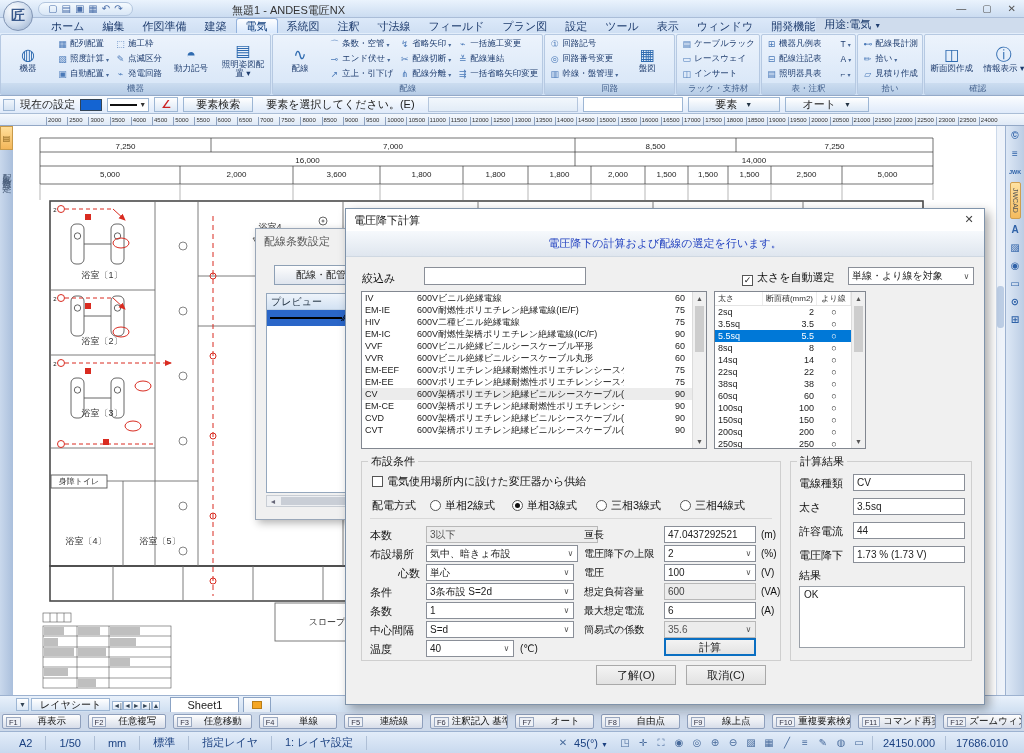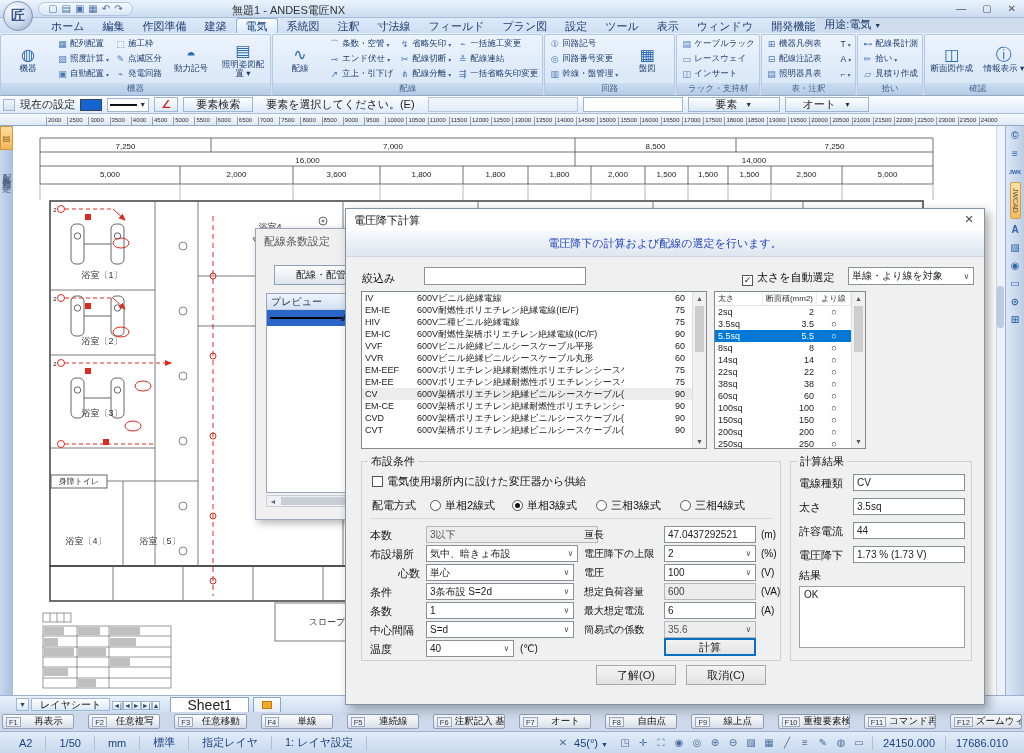--- a/index.html
+++ b/index.html
@@ -56,25 +56,25 @@
 #vscroll{position:absolute;right:0;top:0;bottom:0;width:9px;background:#eef3fa;border-left:1px solid #ccd9ea}
 #vthumb{position:absolute;right:1px;top:160px;width:7px;height:42px;background:#bccde4;border-radius:3px}
 #rightstrip{width:19px;flex:0 0 19px;background:linear-gradient(90deg,#dde8f6,#bccde4);border-left:1px solid #9db2d0;display:flex;flex-direction:column;align-items:center;padding-top:2px;gap:3px}
 .rt-cell{width:16px;height:15px;font-size:10px;color:#2f62a8;display:flex;align-items:center;justify-content:center;font-weight:bold}
 .rt-cell.txt{font-size:5.5px;letter-spacing:0}
 .rt-vert{writing-mode:vertical-rl;background:linear-gradient(#ffe2a2,#f4bb5e);border:1px solid #cf9e50;color:#555;font-size:7px;padding:5px 1px;border-radius:2px}
 
 #sheetbar{position:absolute;left:0;top:695px;width:1024px;height:17px;display:flex;align-items:center;gap:2px;background:linear-gradient(#e9f1fb,#cfdff1);border-top:1px solid #9db2d0;padding-left:16px}
 .sb-btn{font-size:7px;border:1px solid #9db6d4;background:linear-gradient(#ffffff,#dbe7f5);height:13px;min-width:13px;text-align:center;line-height:11px;color:#345}
 .sb-label{font-size:10px;border:1px solid #9db6d4;background:linear-gradient(#ffffff,#dbe7f5);height:13px;padding:0 8px;line-height:12px}
-.sb-tab{background:#fff;border:1px solid #8ba3c4;border-bottom:none;height:15px;padding:0 16px;font-size:14px;line-height:14px;margin-left:8px}
+.sb-tab{background:#fff;border:1px solid #8ba3c4;border-bottom:none;height:15px;padding:0 16px;font-size:11px;line-height:14px;margin-left:8px}
 .sb-tab2{background:linear-gradient(#fdfdfd,#e4ecf6);border:1px solid #8ba3c4;border-bottom:none;height:15px;padding:0 8px;margin-left:2px;display:flex;align-items:center}
 .sb-tab2 .ic{width:10px;height:8px;background:#f5a623;border:1px solid #b97d17}
 
-#fkeys{position:absolute;left:0;top:712px;width:1024px;height:19px;display:flex;gap:14px;padding:2px 2px;background:#cdd9ea}
+#fkeys{position:absolute;left:0;top:712px;width:1024px;height:19px;display:flex;gap:7px;padding:2px 2px;background:#cdd9ea}
 .fk{flex:1;display:flex;align-items:center;border:1px solid #8e9fbc;border-radius:2px;background:linear-gradient(#fefefe,#d7dde9);font-size:9.5px;overflow:hidden;white-space:nowrap}
 .fk-key{border:1px solid #9aa8c0;background:#eef1f7;font-size:7.5px;margin:0 3px;padding:0 2px;height:10px;line-height:9px;color:#334}
 .fk-lb{flex:1;text-align:center;color:#111}
 
 #statusbar{position:absolute;left:0;top:731px;width:1024px;height:22px;display:flex;align-items:center;background:linear-gradient(#e2ecf9,#c8d9ee);border-top:1px solid #9db2d0;font-size:11px;color:#1a4080;padding:0 6px}
 .st-cell{padding:0 13px;white-space:nowrap}
 .st-sep{width:1px;height:14px;background:#aebfd6}
 #st-icons{display:flex;gap:4px;margin:0 6px}
 .st-ic{width:14px;height:14px;font-size:10px;color:#476a9b;display:flex;align-items:center;justify-content:center;border:1px solid transparent}
 .st-coord{padding:0 10px;color:#1a4080}

